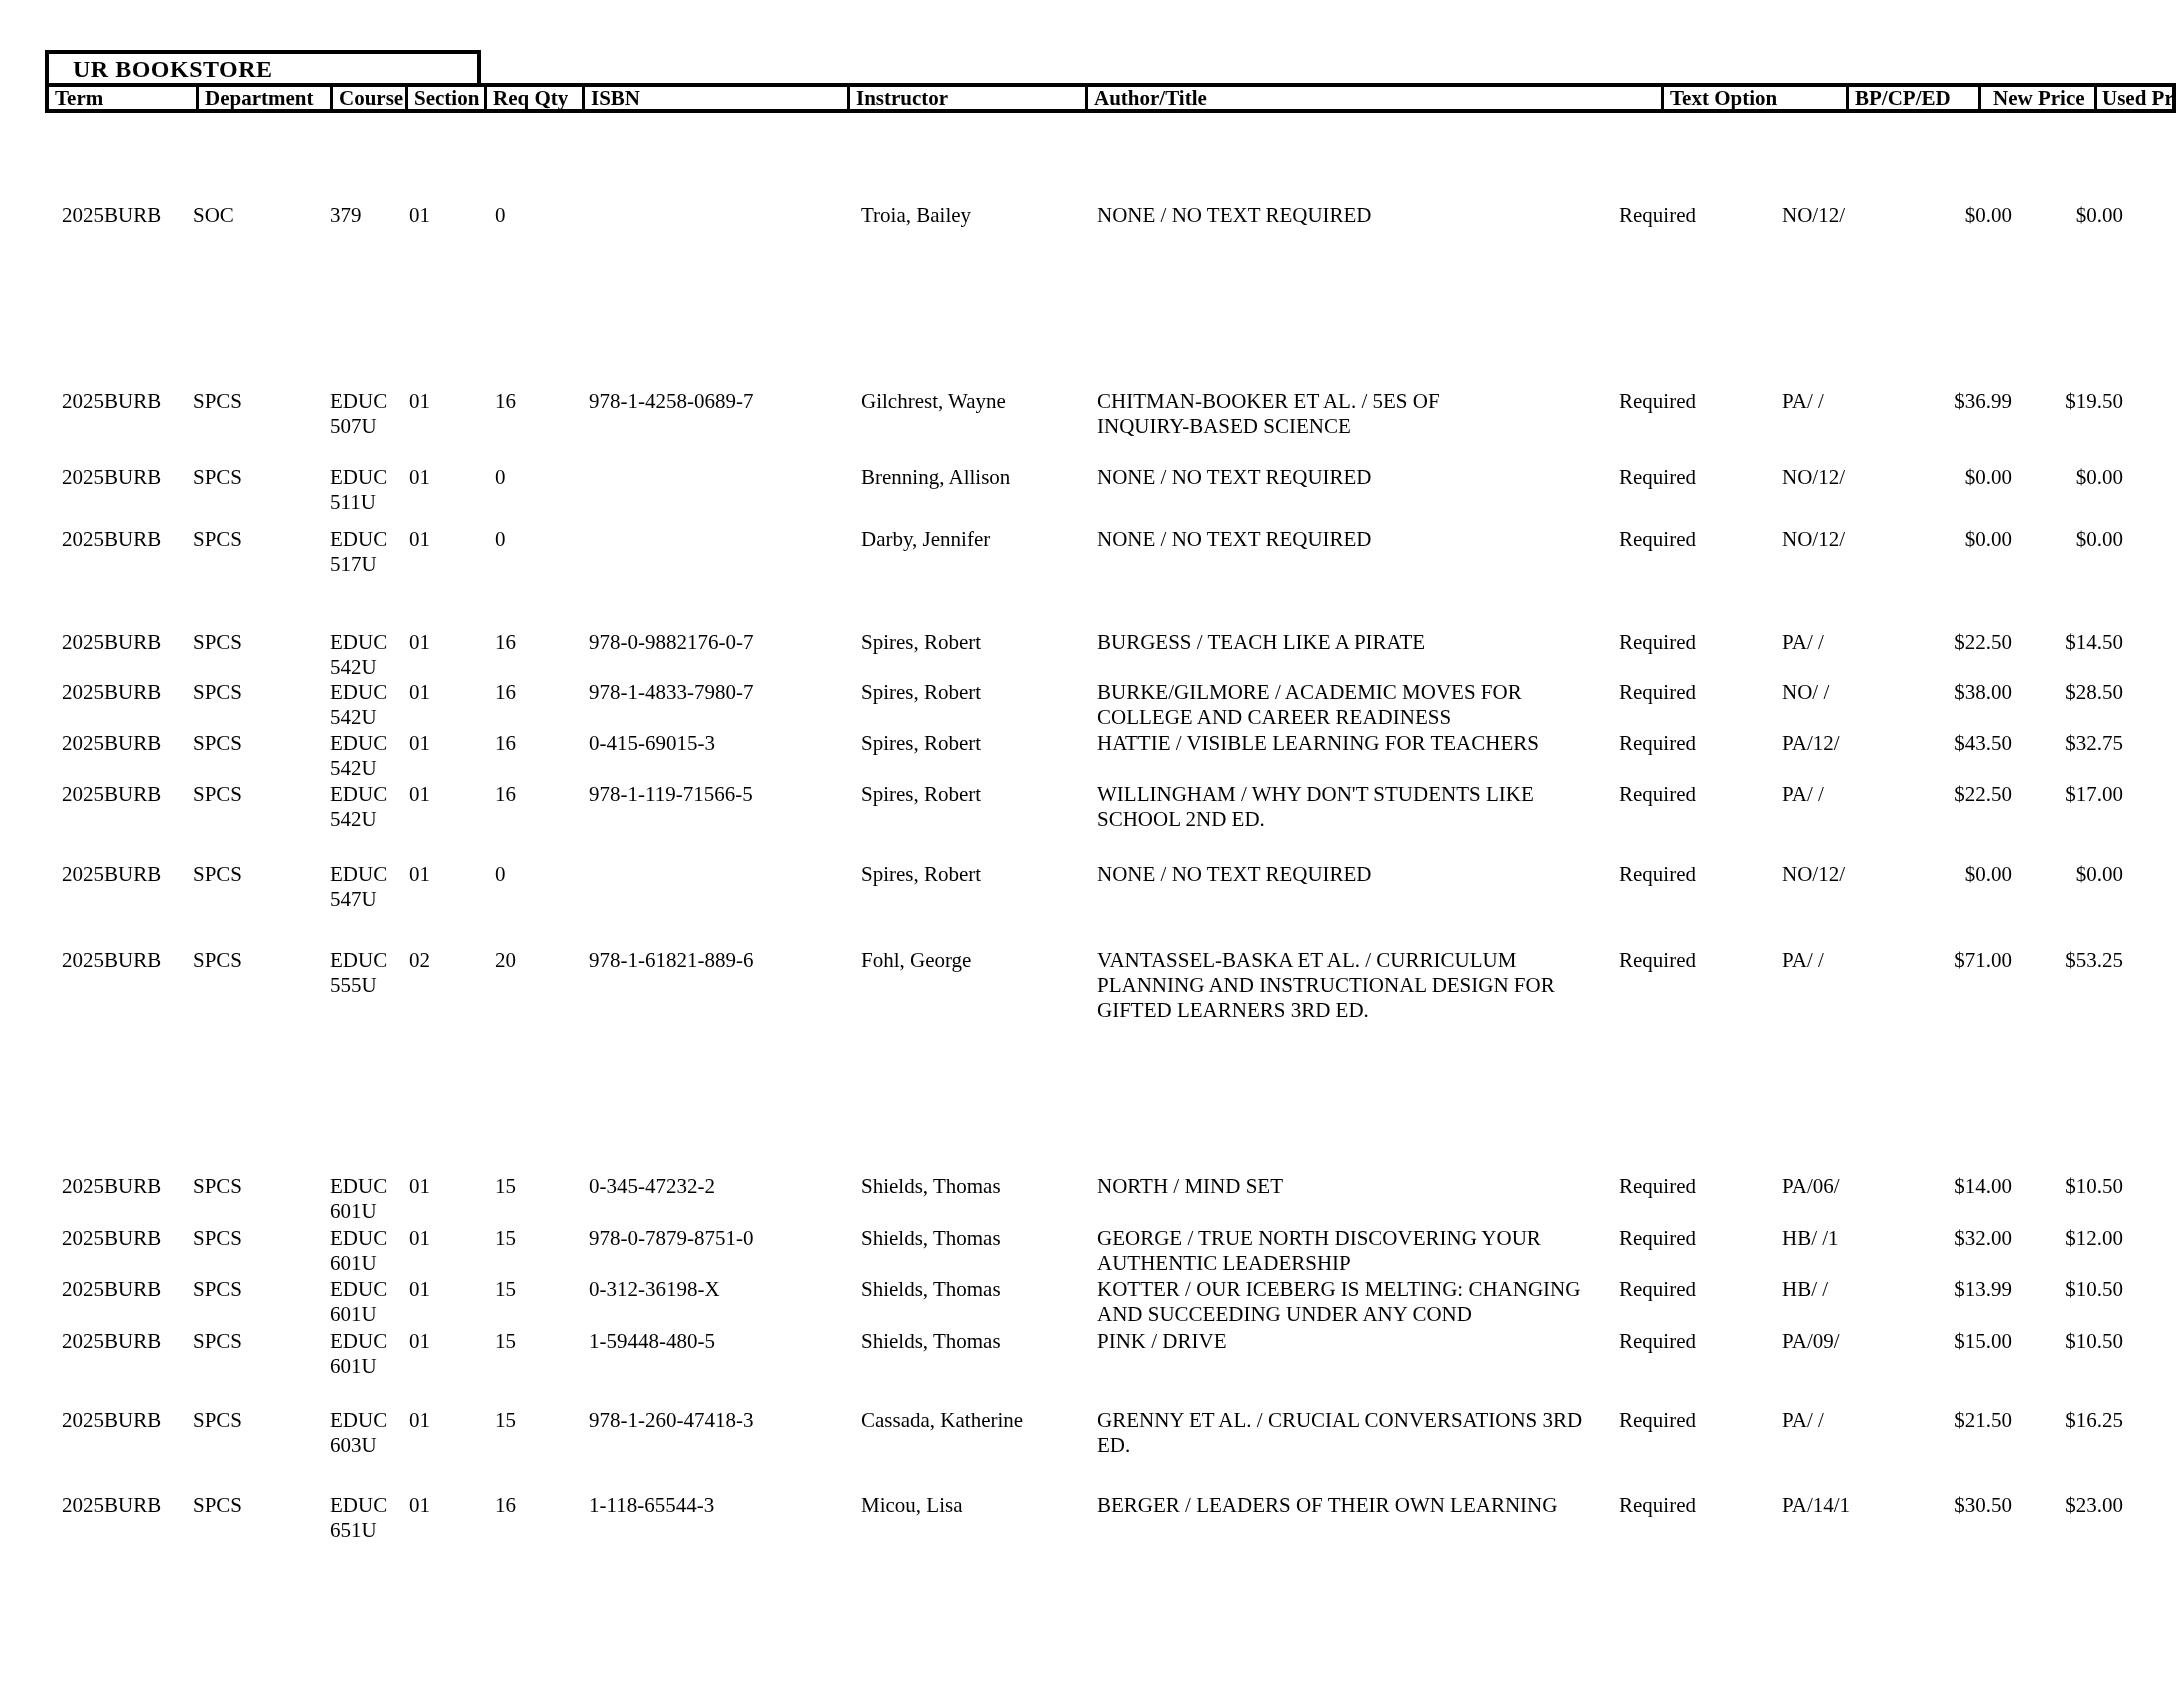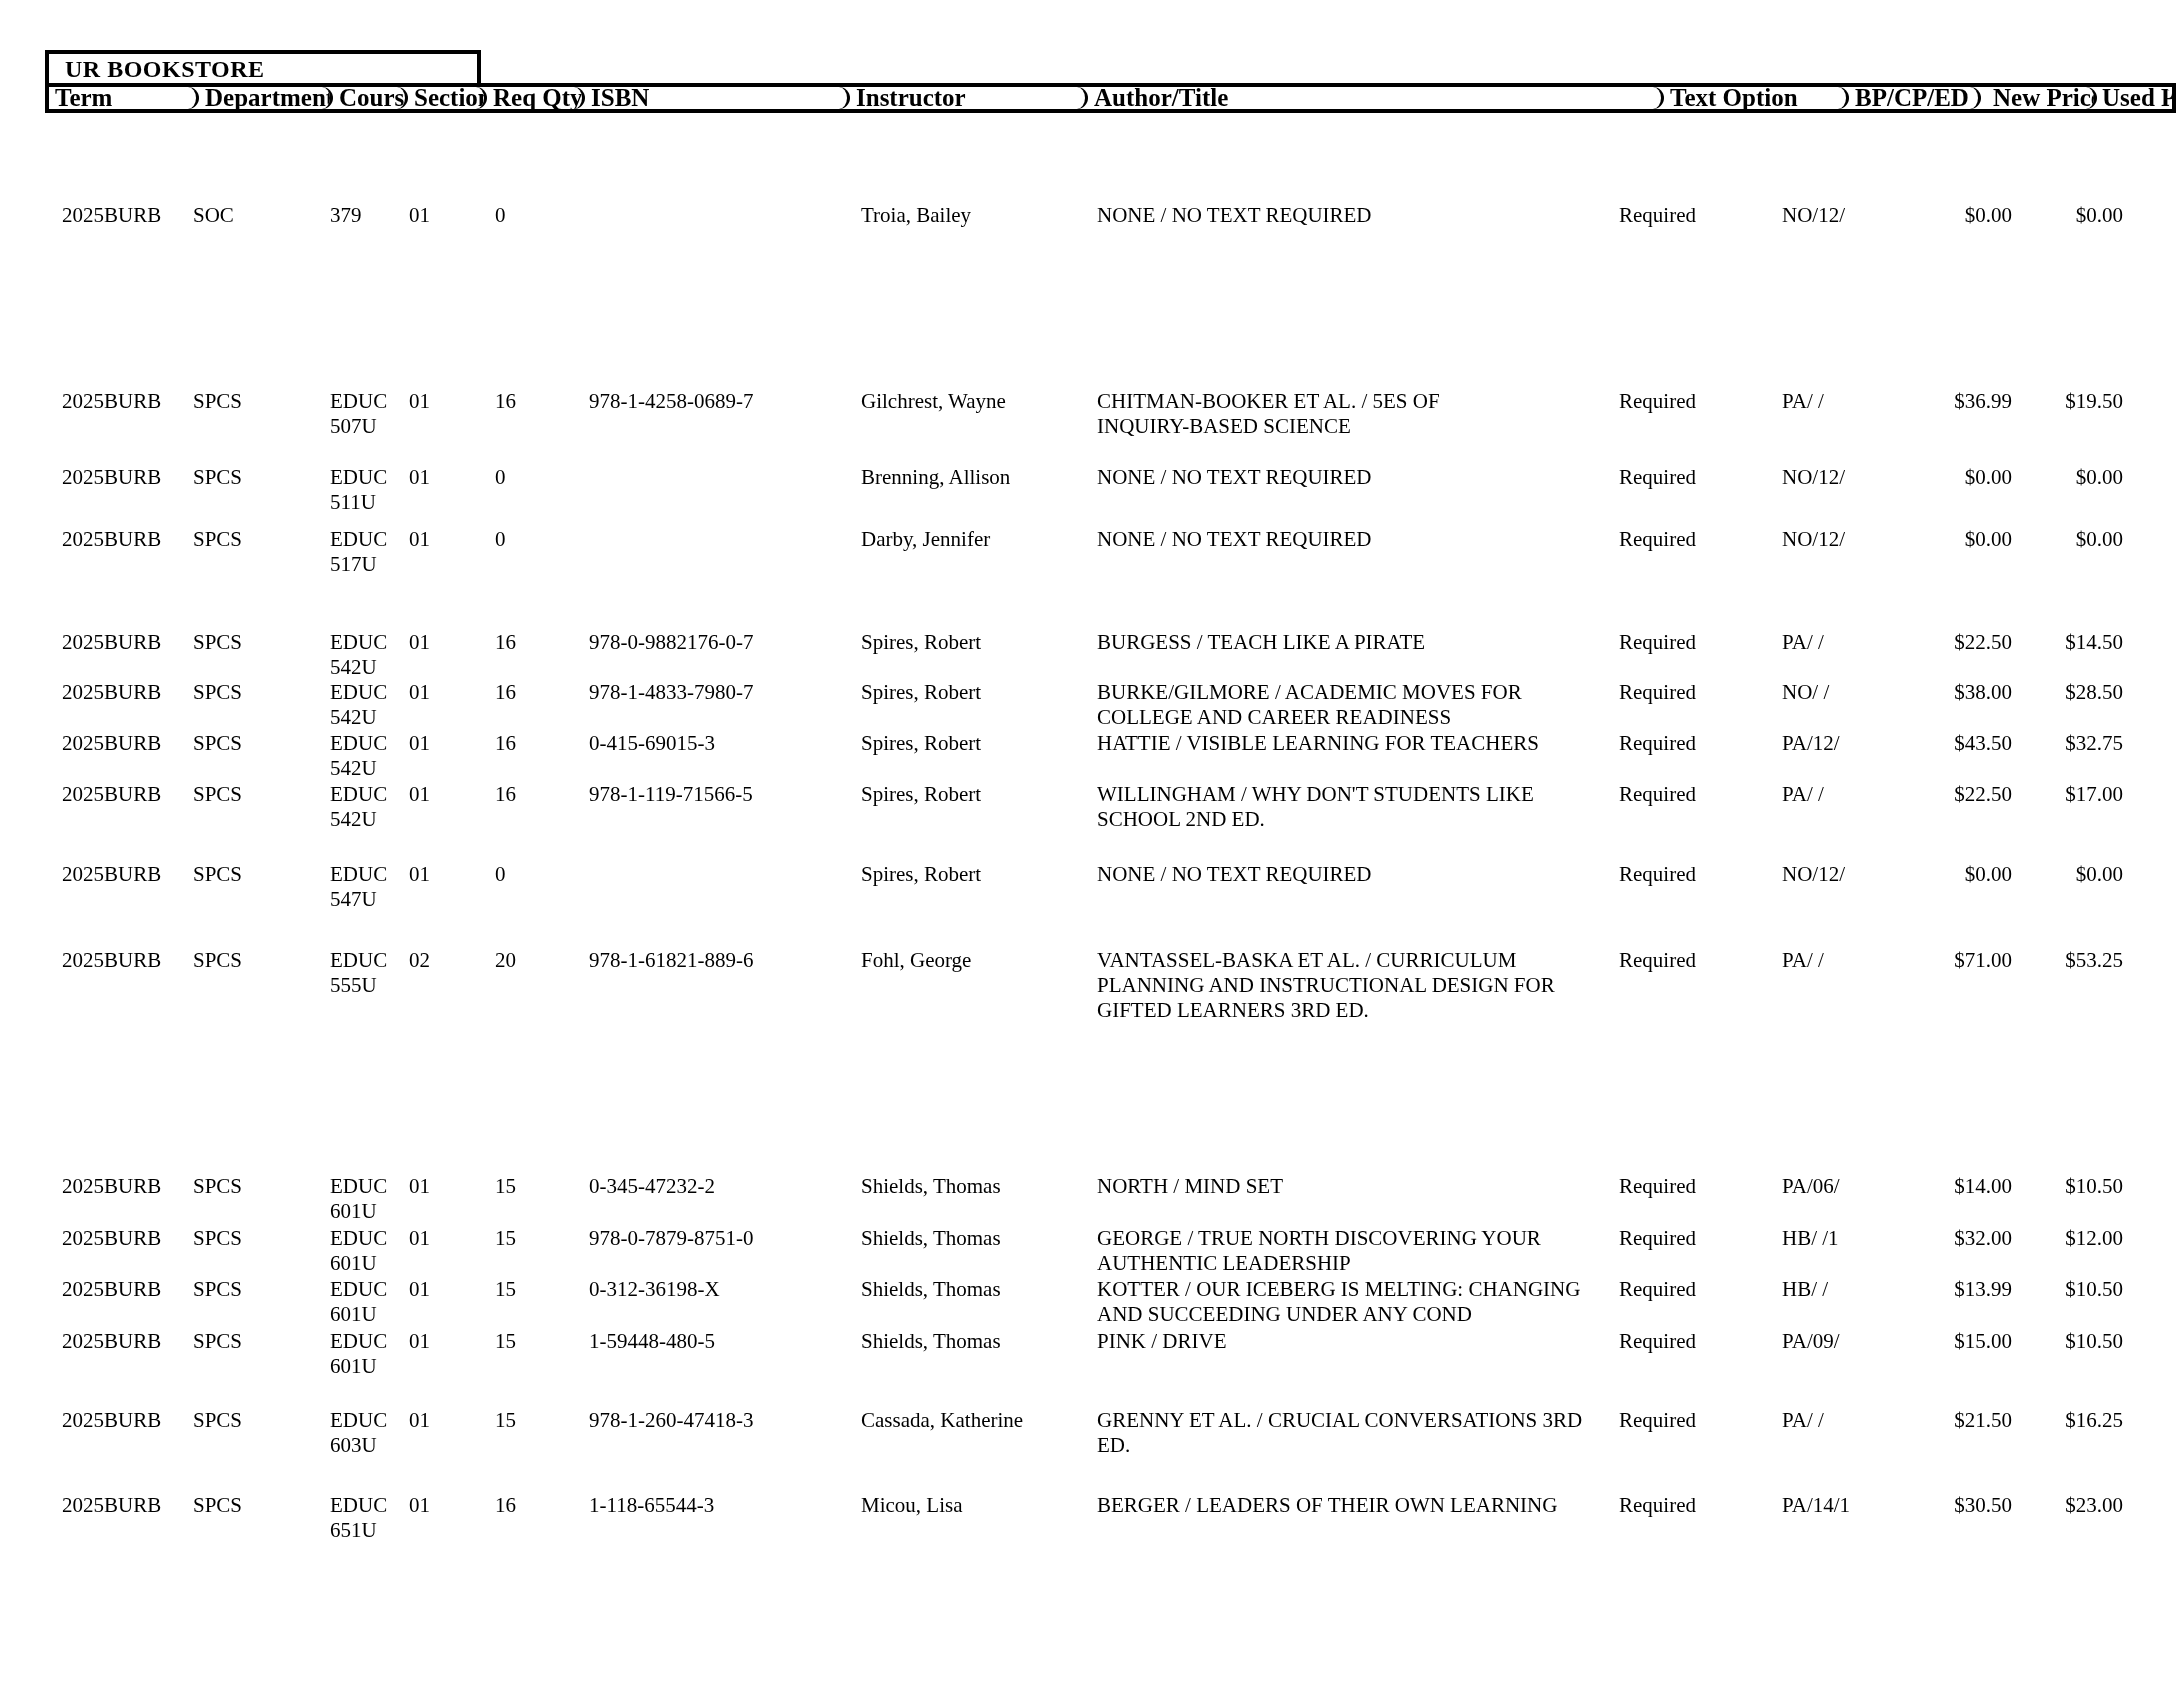--- a/index.html
+++ b/index.html
@@ -6,34 +6,34 @@
   body{
     width:2178px;height:1683px;background:#ffffff;
     font-family:"Liberation Serif","DejaVu Serif",serif;color:#000;
   }
   .page{position:relative;width:2178px;height:1683px;background:#ffffff;overflow:hidden;}
 
   
   .titlebox{
     position:absolute;left:45px;top:50px;width:436px;height:34px;
     border:4px solid #000;border-bottom:none;box-sizing:border-box;
-    display:flex;align-items:center;padding-left:16px;
+    display:flex;align-items:center;padding-left:24px;
     font-weight:bold;font-size:24px;letter-spacing:0.5px;white-space:pre;
   }
 
   
   .headrow{
     position:absolute;left:45px;top:83px;width:2131px;height:30px;
     border:4px solid #000;box-sizing:border-box;display:flex;background:#fff;
   }
   .hcell{
     box-sizing:border-box;border-right:3px solid #000;
-    font-weight:bold;font-size:25px;line-height:22px;
+    font-weight:bold;font-size:21px;line-height:22px;
     display:flex;align-items:center;padding-left:6px;
-    white-space:pre;overflow:hidden;flex:0 0 auto;border-radius:11px;
+    white-space:pre;overflow:hidden;flex:0 0 auto;
   }
   .h0{width:150px}.h1{width:134px}.h2{width:75px}.h3{width:79px}
   .h4{width:98px}.h5{width:265px}.h6{width:238px}.h7{width:576px}
   .h8{width:185px}.h9{width:132px}.h10{width:116px;padding-left:12px}
   .h11{width:123px;border-right:none;flex:1 1 auto;padding-left:5px}
 
   
   .row{position:absolute;left:0;top:0;width:2178px;height:0;overflow:visible;}
   .cell{
     position:absolute;top:0;font-size:21px;line-height:25px;

